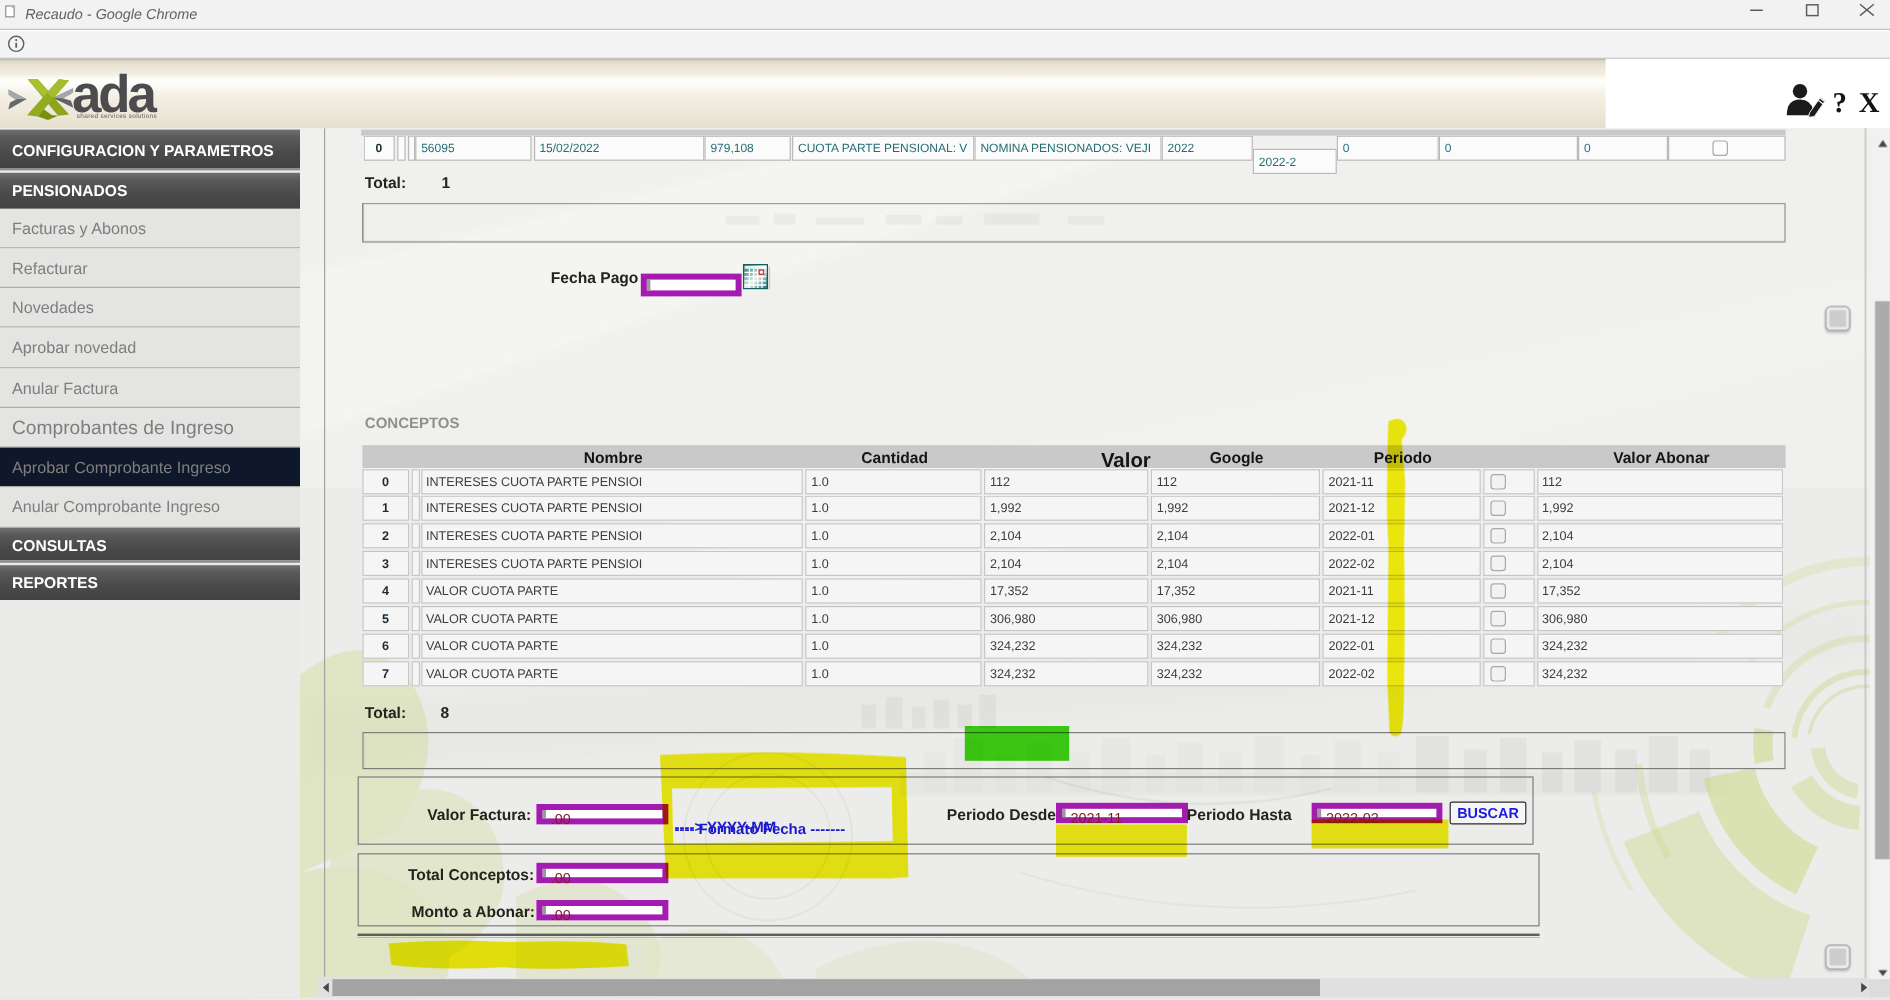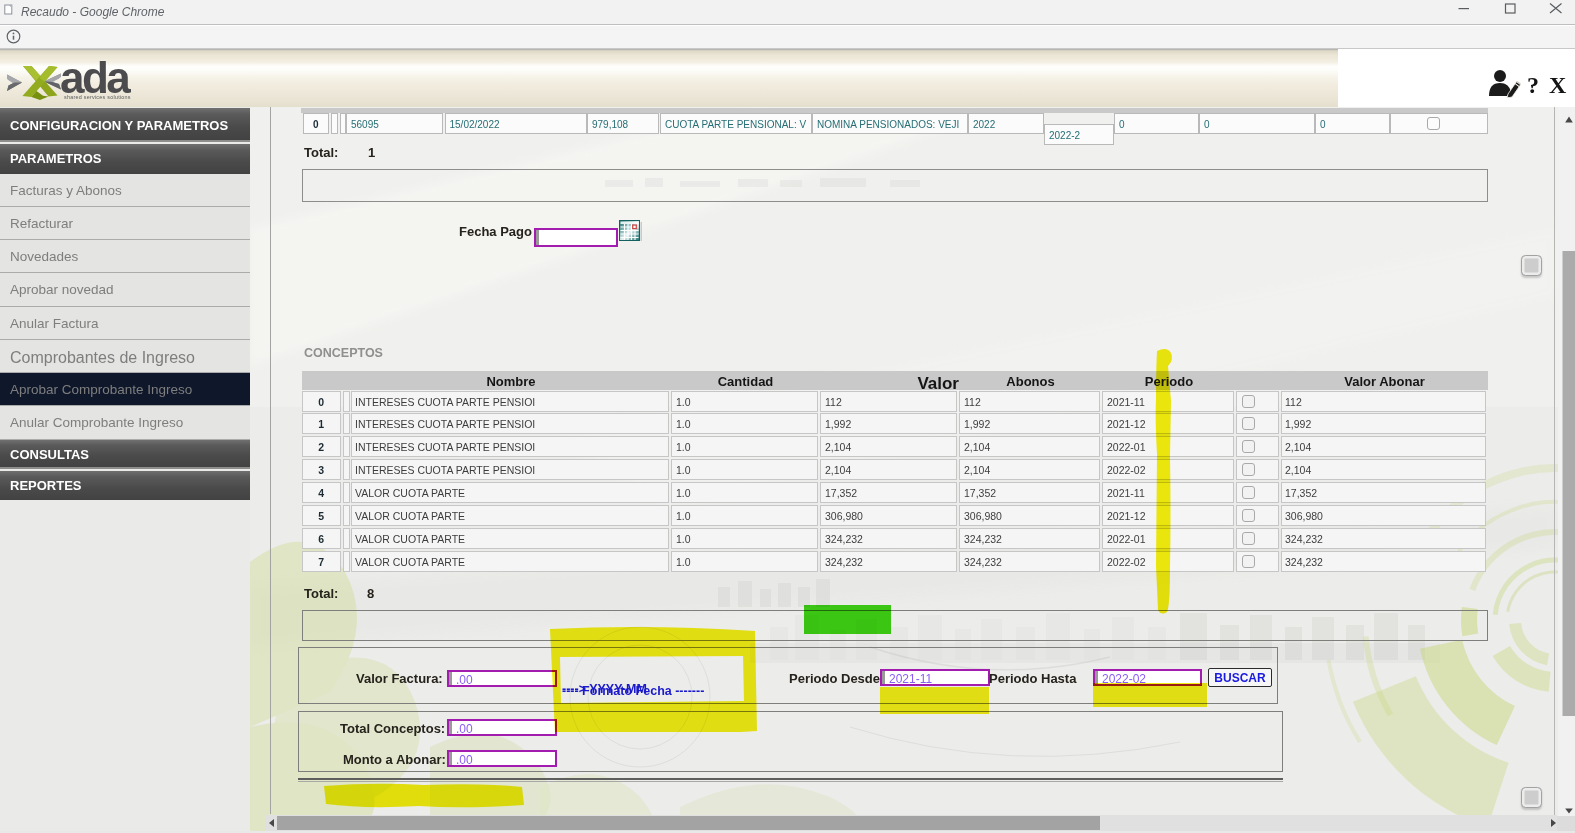--- a/index.html
+++ b/index.html
@@ -1,18 +1,18 @@
 <!DOCTYPE html>
 <html><head><meta charset="utf-8">
 <style>
 * { margin:0; padding:0; box-sizing:border-box; }
 html,body { width:1575px; height:833px; overflow:hidden; font-family:"Liberation Sans", sans-serif; background:#fff; }
 .abs { position:absolute; }
 .lbl { position:absolute; font-weight:bold; font-size:13px; color:#26221c; white-space:nowrap; }
-.inp { position:absolute; background:#fff; border:2px solid #a21caf; box-shadow:inset 3px 0 0 #9a9a9a; font-size:12px; color:#8b5cf6; padding:1px 2px 0 7px; }
+.inp { position:absolute; background:#fff; border:5px solid #a21caf; box-shadow:inset 3px 0 0 #9a9a9a; font-size:12px; color:#7f1d1d; padding:1px 2px 0 7px; }
 .cell { position:absolute; background:#fbfbfb; border:1px solid #b9b9b9; font-size:10px; color:#256e74; padding:4.5px 0 0 4px; white-space:nowrap; overflow:hidden; }
 .ccell { position:absolute; background:#f5f5f5; border:1px solid #c6c6c6; font-size:10.5px; color:#3d3d3d; padding:4px 0 0 4px; white-space:nowrap; overflow:hidden; }
 .chk { position:absolute; width:13px; height:13px; border:1px solid #a9a9a9; border-radius:3px; background:#fcfcfc; }
 .hl { position:absolute; mix-blend-mode:multiply; }
 </style></head>
 <body>
 
 <div class="abs" style="left:0;top:0;width:1575px;height:25px;background:#f2f2f2;border-bottom:1px solid #bfbfc1;">
   <svg class="abs" style="left:4px;top:4px;" width="9" height="11" viewBox="0 0 9 11">
     <rect x="0.8" y="1" width="7" height="9" fill="#fff" stroke="#8a9099" stroke-width="1"></rect>
@@ -148,21 +148,21 @@
     <path d="M1257.7 504.7 A48 48 0 0 1 1329.0 471.4" stroke-width="3" opacity="0.38"></path>
     <path d="M1222.3 482.9 A88 88 0 0 1 1335.1 430.3" stroke-width="6" opacity="0.3"></path>
     <path d="M1202.8 454.0 A118 118 0 0 1 1335.5 399.0" stroke-width="4" opacity="0.28"></path>
     <path d="M1180.5 425.8 A152 152 0 0 1 1331.4 363.3" stroke-width="8" opacity="0.25"></path>
     <path d="M1140.5 608.0 A190 190 0 0 1 1115.7 529.6" stroke-width="6" opacity="0.3"></path>
     <path d="M1109.9 634.9 A230 230 0 0 1 1078.5 552.9" stroke-width="4" opacity="0.25"></path>
   </g>
 </svg>
 
 <div class="abs" style="left:0;top:108px;width:250px;height:34px;background:linear-gradient(#707070 0%,#5a5a5a 20%,#4a4a4a 60%,#424242 100%);color:#fff;font-weight:bold;font-size:13px;padding:10px 0 0 10px;border-bottom:2px solid #8e8e8c;">CONFIGURACION Y PARAMETROS</div>
-<div class="abs" style="left:0;top:144px;width:250px;height:29.5px;background:linear-gradient(#707070 0%,#5a5a5a 20%,#4a4a4a 60%,#424242 100%);color:#fff;font-weight:bold;font-size:13px;padding:7px 0 0 10px;">PARAMETROS</div>
+<div class="abs" style="left:0;top:144px;width:250px;height:29.5px;background:linear-gradient(#707070 0%,#5a5a5a 20%,#4a4a4a 60%,#424242 100%);color:#fff;font-weight:bold;font-size:13px;padding:7px 0 0 10px;">PENSIONADOS</div>
 <div class="abs" style="left:0;top:173.5px;width:250px;height:33.25px;background:#e4e4e2;border-bottom:1.3px solid #ababab;color:#7e7e7e;font-size:13.5px;padding:9px 0 0 10px;">Facturas y Abonos</div>
 <div class="abs" style="left:0;top:206.75px;width:250px;height:33.25px;background:#e4e4e2;border-bottom:1.3px solid #ababab;color:#7e7e7e;font-size:13.5px;padding:9px 0 0 10px;">Refacturar</div>
 <div class="abs" style="left:0;top:240.0px;width:250px;height:33.25px;background:#e4e4e2;border-bottom:1.3px solid #ababab;color:#7e7e7e;font-size:13.5px;padding:9px 0 0 10px;">Novedades</div>
 <div class="abs" style="left:0;top:273.25px;width:250px;height:33.25px;background:#e4e4e2;border-bottom:1.3px solid #ababab;color:#7e7e7e;font-size:13.5px;padding:9px 0 0 10px;">Aprobar novedad</div>
 <div class="abs" style="left:0;top:306.5px;width:250px;height:33.25px;background:#e4e4e2;border-bottom:1.3px solid #ababab;color:#7e7e7e;font-size:13.5px;padding:9px 0 0 10px;">Anular Factura</div>
 <div class="abs" style="left:0;top:339.75px;width:250px;height:33.25px;background:#e4e4e2;border-bottom:1.3px solid #ababab;color:#7e7e7e;font-size:16px;padding:9px 0 0 10px;">Comprobantes de Ingreso</div>
 <div class="abs" style="left:0;top:373.0px;width:250px;height:33.25px;background:#0f172a;border-bottom:1.3px solid #ababab;color:#7e7e7e;font-size:13.5px;padding:9px 0 0 10px;">Aprobar Comprobante Ingreso</div>
 <div class="abs" style="left:0;top:406.25px;width:250px;height:33.25px;background:#e4e4e2;border-bottom:1.3px solid #ababab;color:#7e7e7e;font-size:13.5px;padding:9px 0 0 10px;">Anular Comprobante Ingreso</div>
 <div class="abs" style="left:0;top:439.5px;width:250px;height:29px;background:linear-gradient(#707070 0%,#5a5a5a 20%,#4a4a4a 60%,#424242 100%);color:#fff;font-weight:bold;font-size:13px;padding:7px 0 0 10px;border-bottom:2px solid #8e8e8c;">CONSULTAS</div>
 <div class="abs" style="left:0;top:470.5px;width:250px;height:29.5px;background:linear-gradient(#707070 0%,#5a5a5a 20%,#4a4a4a 60%,#424242 100%);color:#fff;font-weight:bold;font-size:13px;padding:7px 0 0 10px;">REPORTES</div>
@@ -205,21 +205,21 @@
     <path d="M5.5 4 v16 M9 4 v16 M12.5 4 v16 M16 4 v16"></path>
   </g>
   <rect x="13.7" y="5" width="3.6" height="3.6" fill="none" stroke="#cc4444" stroke-width="1.2"></rect>
   <rect x="21.5" y="2" width="1.5" height="19" fill="#9eb6b6" opacity="0.6"></rect>
 </svg>
 <div class="abs" style="left:304px;top:346px;font-size:12.5px;font-weight:bold;color:#8f8f8d;">CONCEPTOS</div>
 <div class="abs" style="left:301.5px;top:371px;width:1186.5px;height:19px;background:#c9c9c9;"></div>
 <div class="abs" style="left:351px;top:374px;width:320px;text-align:center;font-size:13px;font-weight:bold;color:#151515;">Nombre</div>
 <div class="abs" style="left:671px;top:374px;width:149px;text-align:center;font-size:13px;font-weight:bold;color:#151515;">Cantidad</div>
 <div class="abs" style="left:820px;top:374px;width:139px;text-align:right;font-size:17px;font-weight:bold;color:#151515;">Valor</div>
-<div class="abs" style="left:959px;top:374px;width:143px;text-align:center;font-size:13px;font-weight:bold;color:#151515;">Abonos</div>
+<div class="abs" style="left:959px;top:374px;width:143px;text-align:center;font-size:13px;font-weight:bold;color:#151515;">Google</div>
 <div class="abs" style="left:1102px;top:374px;width:134px;text-align:center;font-size:13px;font-weight:bold;color:#151515;">Periodo</div>
 <div class="abs" style="left:1281px;top:374px;width:207px;text-align:center;font-size:13px;font-weight:bold;color:#151515;">Valor Abonar</div>
 <div class="ccell" style="left:301.5px;top:390.5px;width:39.5px;height:21px;color:#1c2b33;font-weight:bold;text-align:center;padding-left:0;">0</div>
 <div class="ccell" style="left:342.5px;top:390.5px;width:7px;height:21px;"></div>
 <div class="ccell" style="left:351px;top:390.5px;width:318px;height:21px;padding-left:3px;">INTERESES CUOTA PARTE PENSIOI</div>
 <div class="ccell" style="left:671px;top:390.5px;width:147px;height:21px;">1.0</div>
 <div class="ccell" style="left:820px;top:390.5px;width:137px;height:21px;">112</div>
 <div class="ccell" style="left:959px;top:390.5px;width:141px;height:21px;">112</div>
 <div class="ccell" style="left:1102px;top:390.5px;width:132px;height:21px;">2021-11</div>
 <div class="ccell" style="left:1236px;top:390.5px;width:43px;height:21px;"></div>

